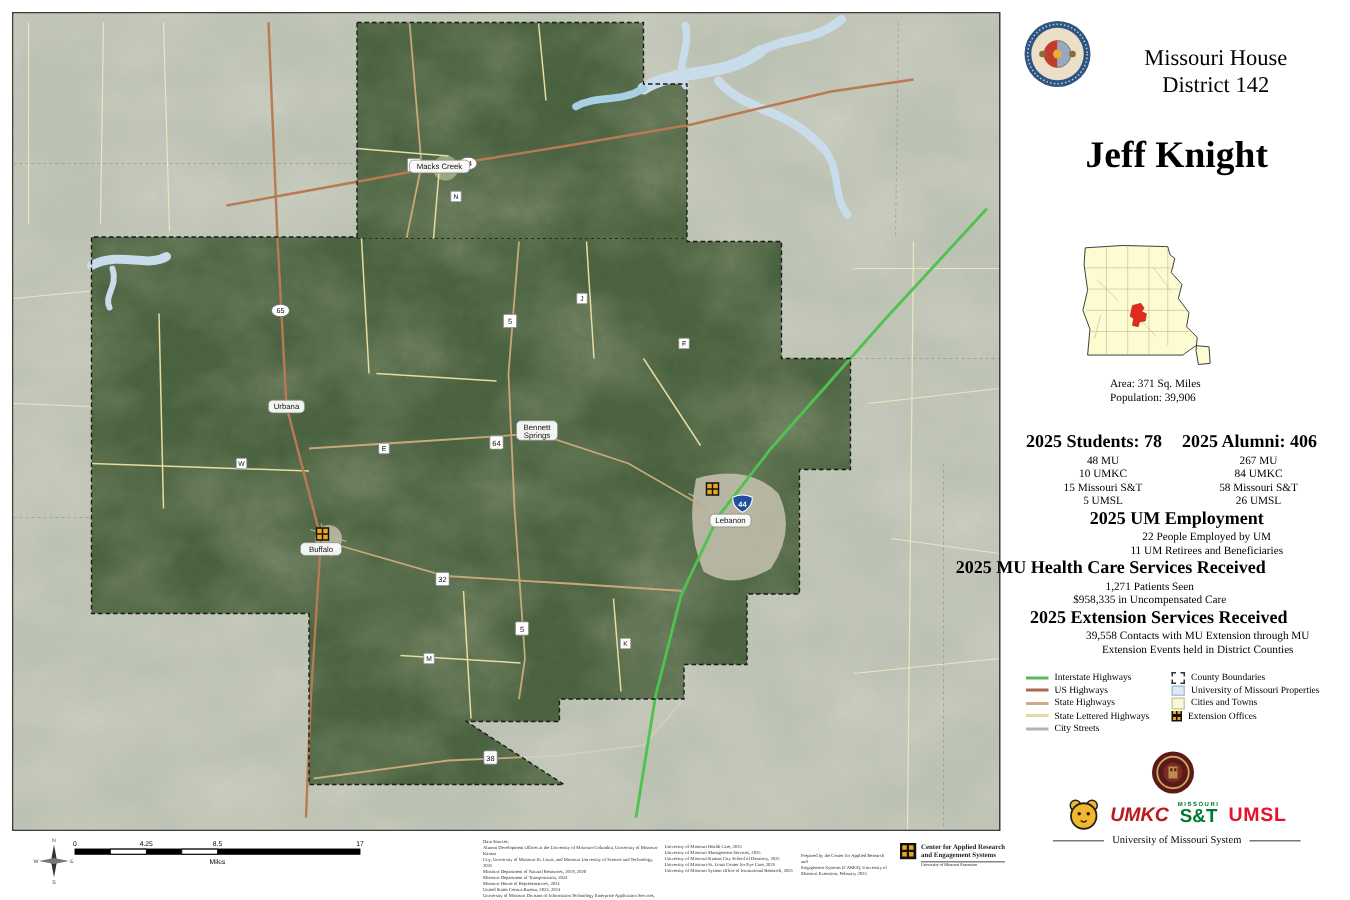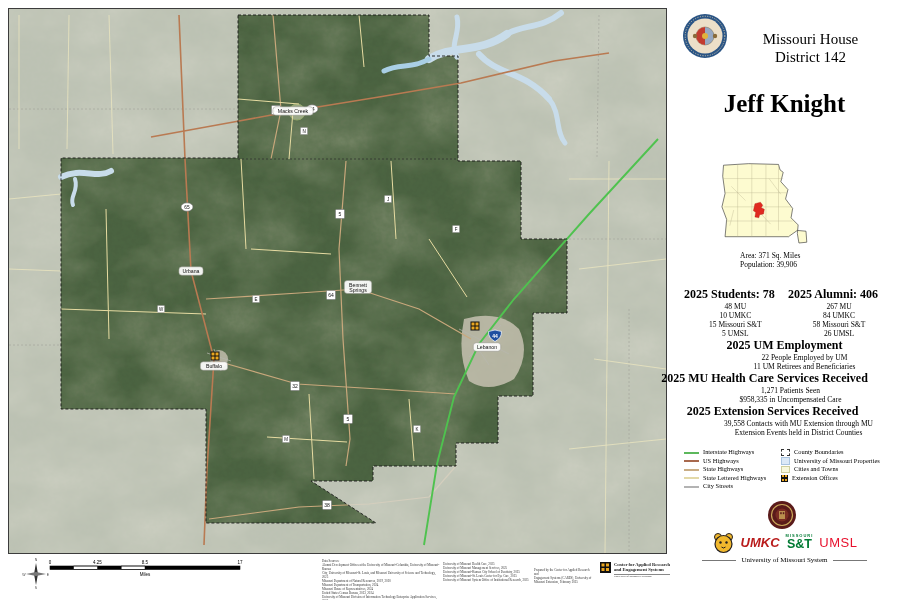--- a/index.html
+++ b/index.html
@@ -22,21 +22,21 @@
   .leg-line{display:inline-block;width:15px;height:2px;vertical-align:middle;margin-right:4px;}
   .leg-sw{display:inline-block;width:7px;height:5.5px;vertical-align:middle;margin-right:4px;border:0.5px solid #999;}
   .sw-county{background:#fff;border:1px dashed #333;}
   .sw-umprop{background:#dce9f7;border:0.5px solid #aac4e0;}
   .sw-city{background:#f8f8dc;border:0.5px solid #cfcf9f;}
   .sw-office{position:relative;background:#111;border:none;width:7px;height:7px;}
   .sw-office i{position:absolute;width:2px;height:2px;background:#eaa61f;}
   
   .logo-row{position:absolute;left:672px;top:531px;width:225px;display:flex;align-items:center;justify-content:center;gap:6px;}
   .umkc-txt{font-family:"Liberation Sans",sans-serif;font-weight:bold;font-style:italic;font-size:13px;color:#b91c1c;}
-  .umsl-txt{font-family:"Liberation Sans",sans-serif;font-weight:normal;font-size:13px;color:#e8112d;letter-spacing:.5px;}
+  .umsl-txt{font-family:"Liberation Sans",sans-serif;font-weight:bold;font-size:13px;color:#e8112d;letter-spacing:.5px;}
   .st-wrap{text-align:center;font-family:"Liberation Sans",sans-serif;color:#007a33;line-height:1;}
   .st-top{font-size:4px;letter-spacing:1px;font-weight:bold;}
   .st-big{font-size:12.5px;font-weight:bold;}
   .sys-row{position:absolute;left:672px;top:556px;width:225px;display:flex;align-items:center;justify-content:center;gap:5px;}
   .sys-line{width:34px;border-top:1px solid #777;}
   .sys-txt{font-size:7px;white-space:nowrap;}
   
   .credits{font-size:3.1px;line-height:1.3;color:#333;font-family:"Liberation Serif",serif;}
   .cares-txt{font-size:4.6px;font-weight:bold;line-height:1.15;color:#222;}
   .cares-sub{font-size:2.8px;font-weight:normal;border-top:0.5px solid #888;margin-top:1px;padding-top:0.5px;}
@@ -314,21 +314,21 @@
       <div>26 UMSL</div>
     </div>
   </div>
   <div class="abs" style="left:672px;top:338px;width:225px;">
     <div class="stat-h" style="text-align:center;">2025 UM Employment</div>
     <div class="stat-items" style="margin-left:40px;">
       <div>22 People Employed by UM</div>
       <div>11 UM Retirees and Beneficiaries</div>
     </div>
   </div>
-  <div class="abs" style="left:652px;top:371px;width:225px;">
+  <div class="abs" style="left:628px;top:371px;width:225px;">
     <div class="stat-h" style="text-align:center;">2025 MU Health Care Services Received</div>
     <div class="stat-items" style="margin-left:52px;">
       <div>1,271 Patients Seen</div>
       <div>$958,335 in Uncompensated Care</div>
     </div>
   </div>
   <div class="abs" style="left:660px;top:404px;width:225px;">
     <div class="stat-h" style="text-align:center;">2025 Extension Services Received</div>
     <div class="stat-items" style="margin-left:52px;">
       <div>39,558 Contacts with MU Extension through MU</div>

